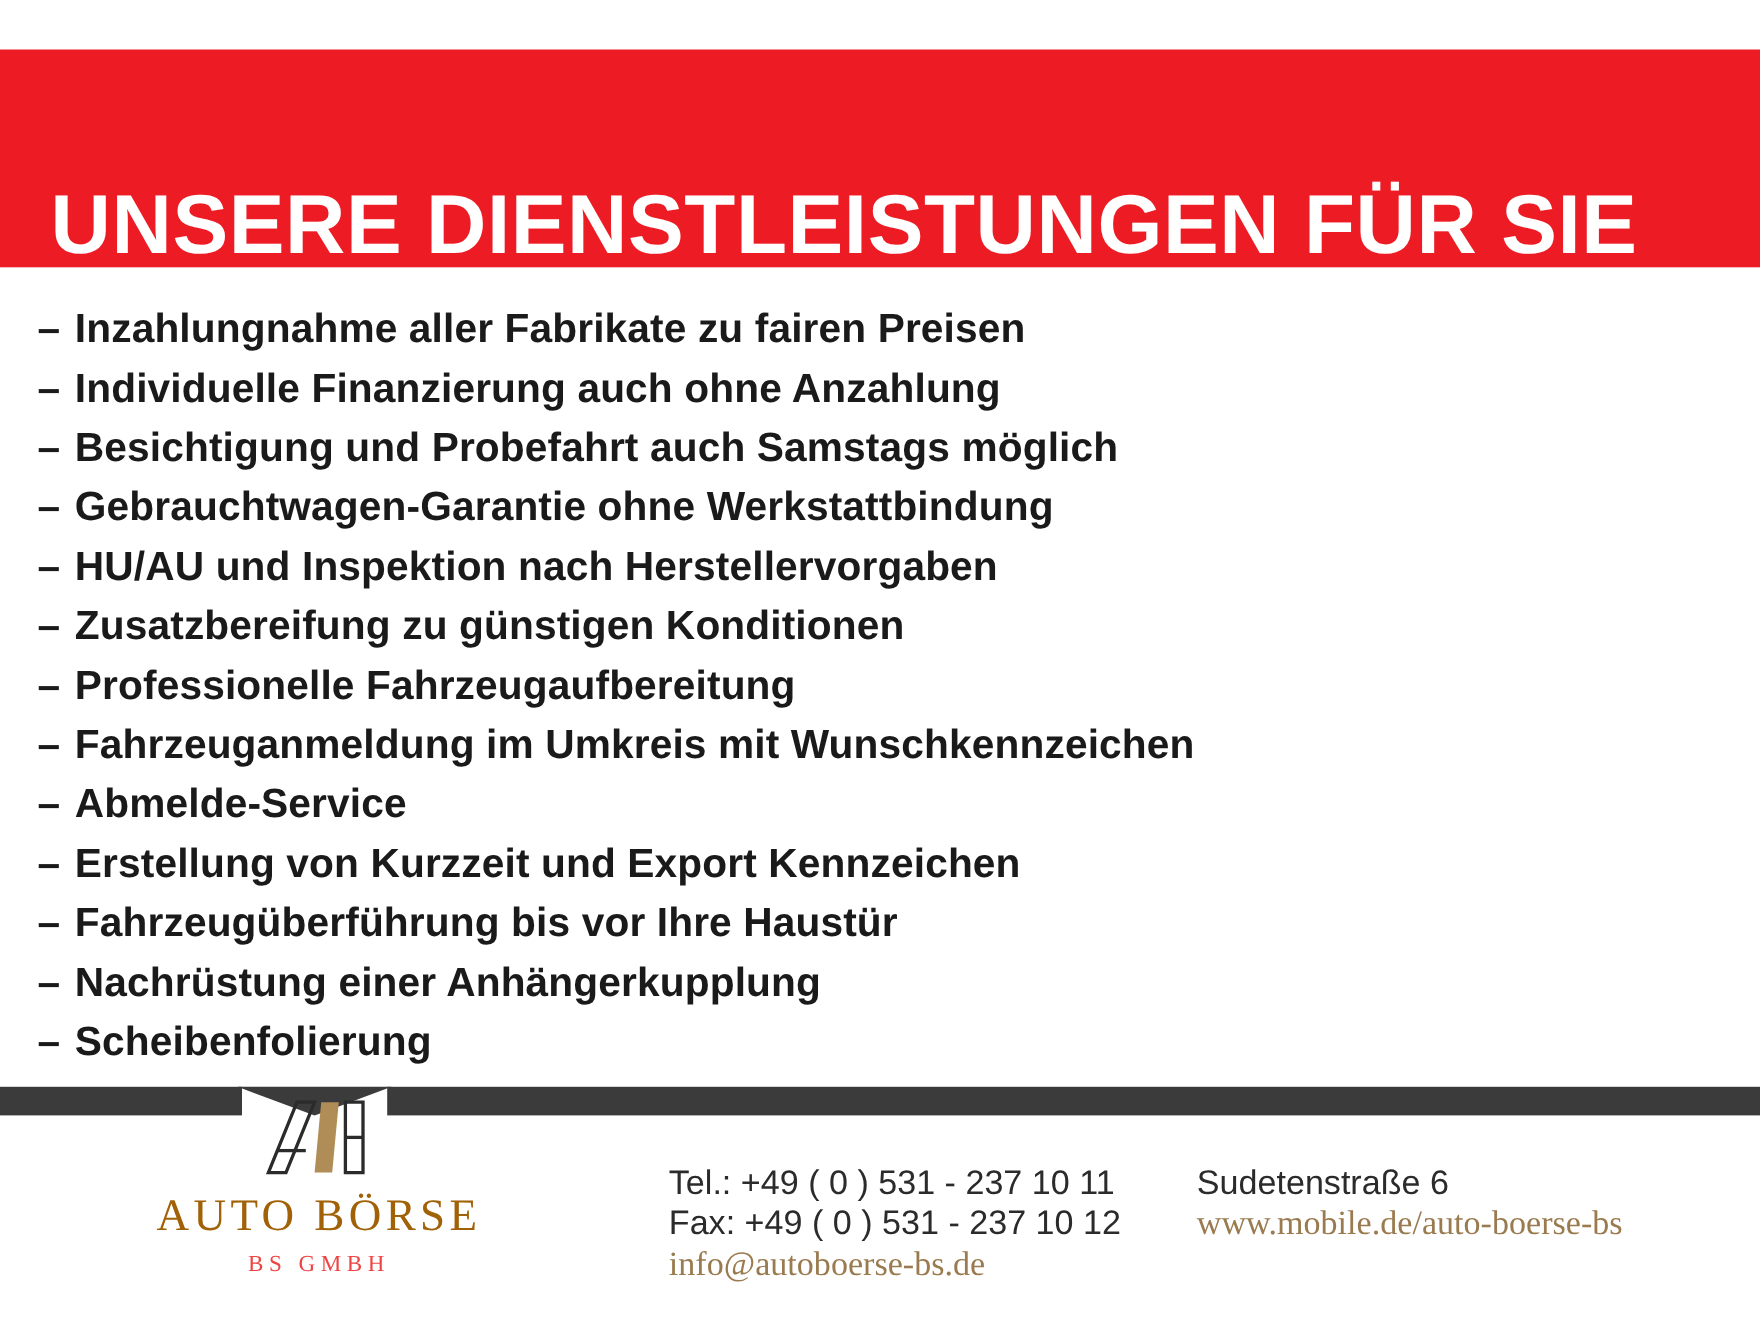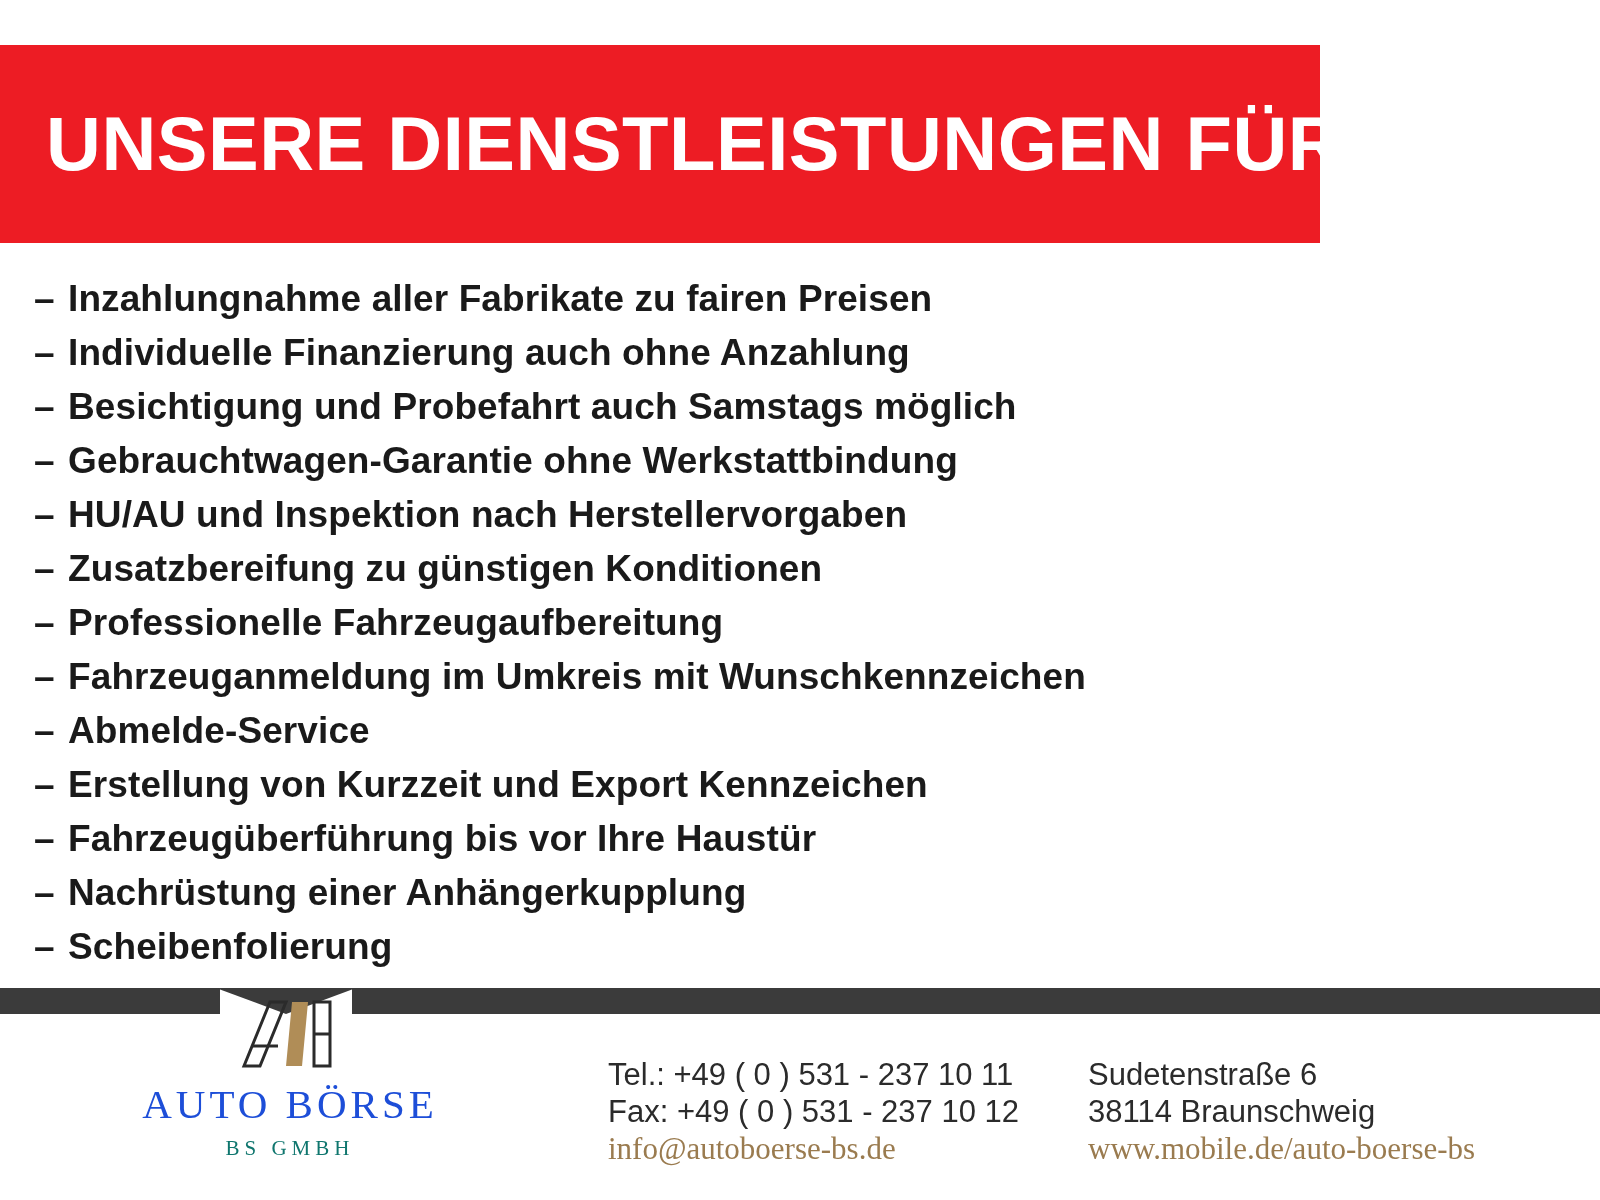--- a/index.html
+++ b/index.html
@@ -18,25 +18,25 @@
     width: 1600px;
     height: 1200px;
     background: #ffffff;
   }
 
   
   .banner {
     position: absolute;
     top: 45px;
     left: 0;
-    width: 1320px;
+    width: 1600px;
     height: 198px;
     background: #ed1c24;
     display: flex;
-    align-items: center;
+    align-items: flex-end;
   }
   .banner-title {
     color: #ffffff;
     font-size: 76px;
     font-weight: bold;
     letter-spacing: 0.5px;
     padding-left: 46px;
     line-height: 1;
     white-space: nowrap;
     font-family: "Liberation Sans", sans-serif;
@@ -111,29 +111,29 @@
   }
   .logo-mark {
     position: relative;
     height: 70px;
     width: 120px;
     margin: 0 auto 10px auto;
   }
   .logo-name {
     font-size: 41px;
     letter-spacing: 4px;
-    color: #1d4ed8;
+    color: #a16207;
     font-family: "Liberation Serif", serif;
     font-weight: normal;
     white-space: nowrap;
   }
   .logo-sub {
     font-size: 21px;
     letter-spacing: 5px;
-    color: #0f766e;
+    color: #ef4444;
     margin-top: 8px;
     font-family: "Liberation Serif", serif;
     white-space: nowrap;
   }
 
   
   .contact-col {
     position: absolute;
     top: 68px;
     font-size: 31px;
@@ -217,18 +217,17 @@
     </div>
 
     <div class="contact-col col-phone">
       <div>Tel.: +49 ( 0 ) 531 - 237 10 11</div>
       <div>Fax: +49 ( 0 ) 531 - 237 10 12</div>
       <div class="accent">info@autoboerse-bs.de</div>
     </div>
 
     <div class="contact-col col-address">
       <div>Sudetenstraße 6</div>
-      <div>38114 Braunschweig</div>
       <div class="accent">www.mobile.de/auto-boerse-bs</div>
     </div>
   </div>
 
 </div>
 
 </body></html>

